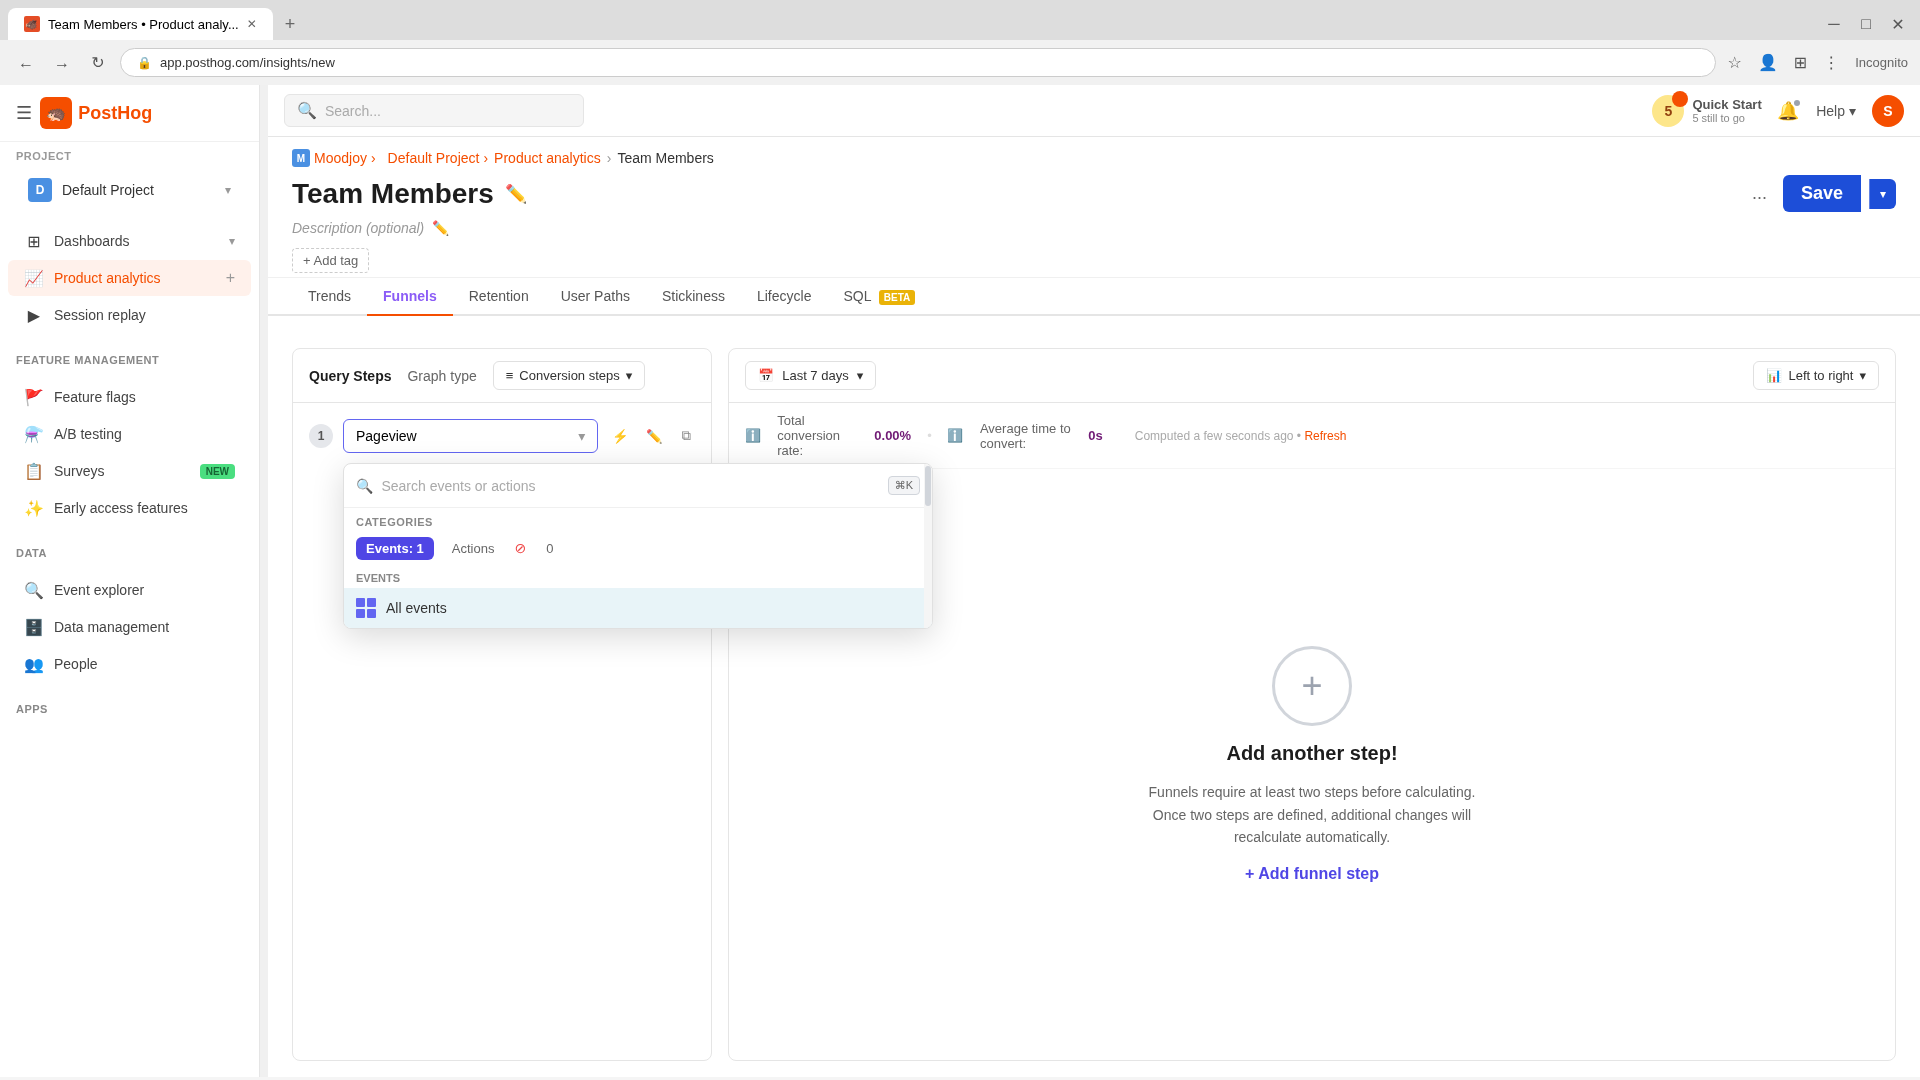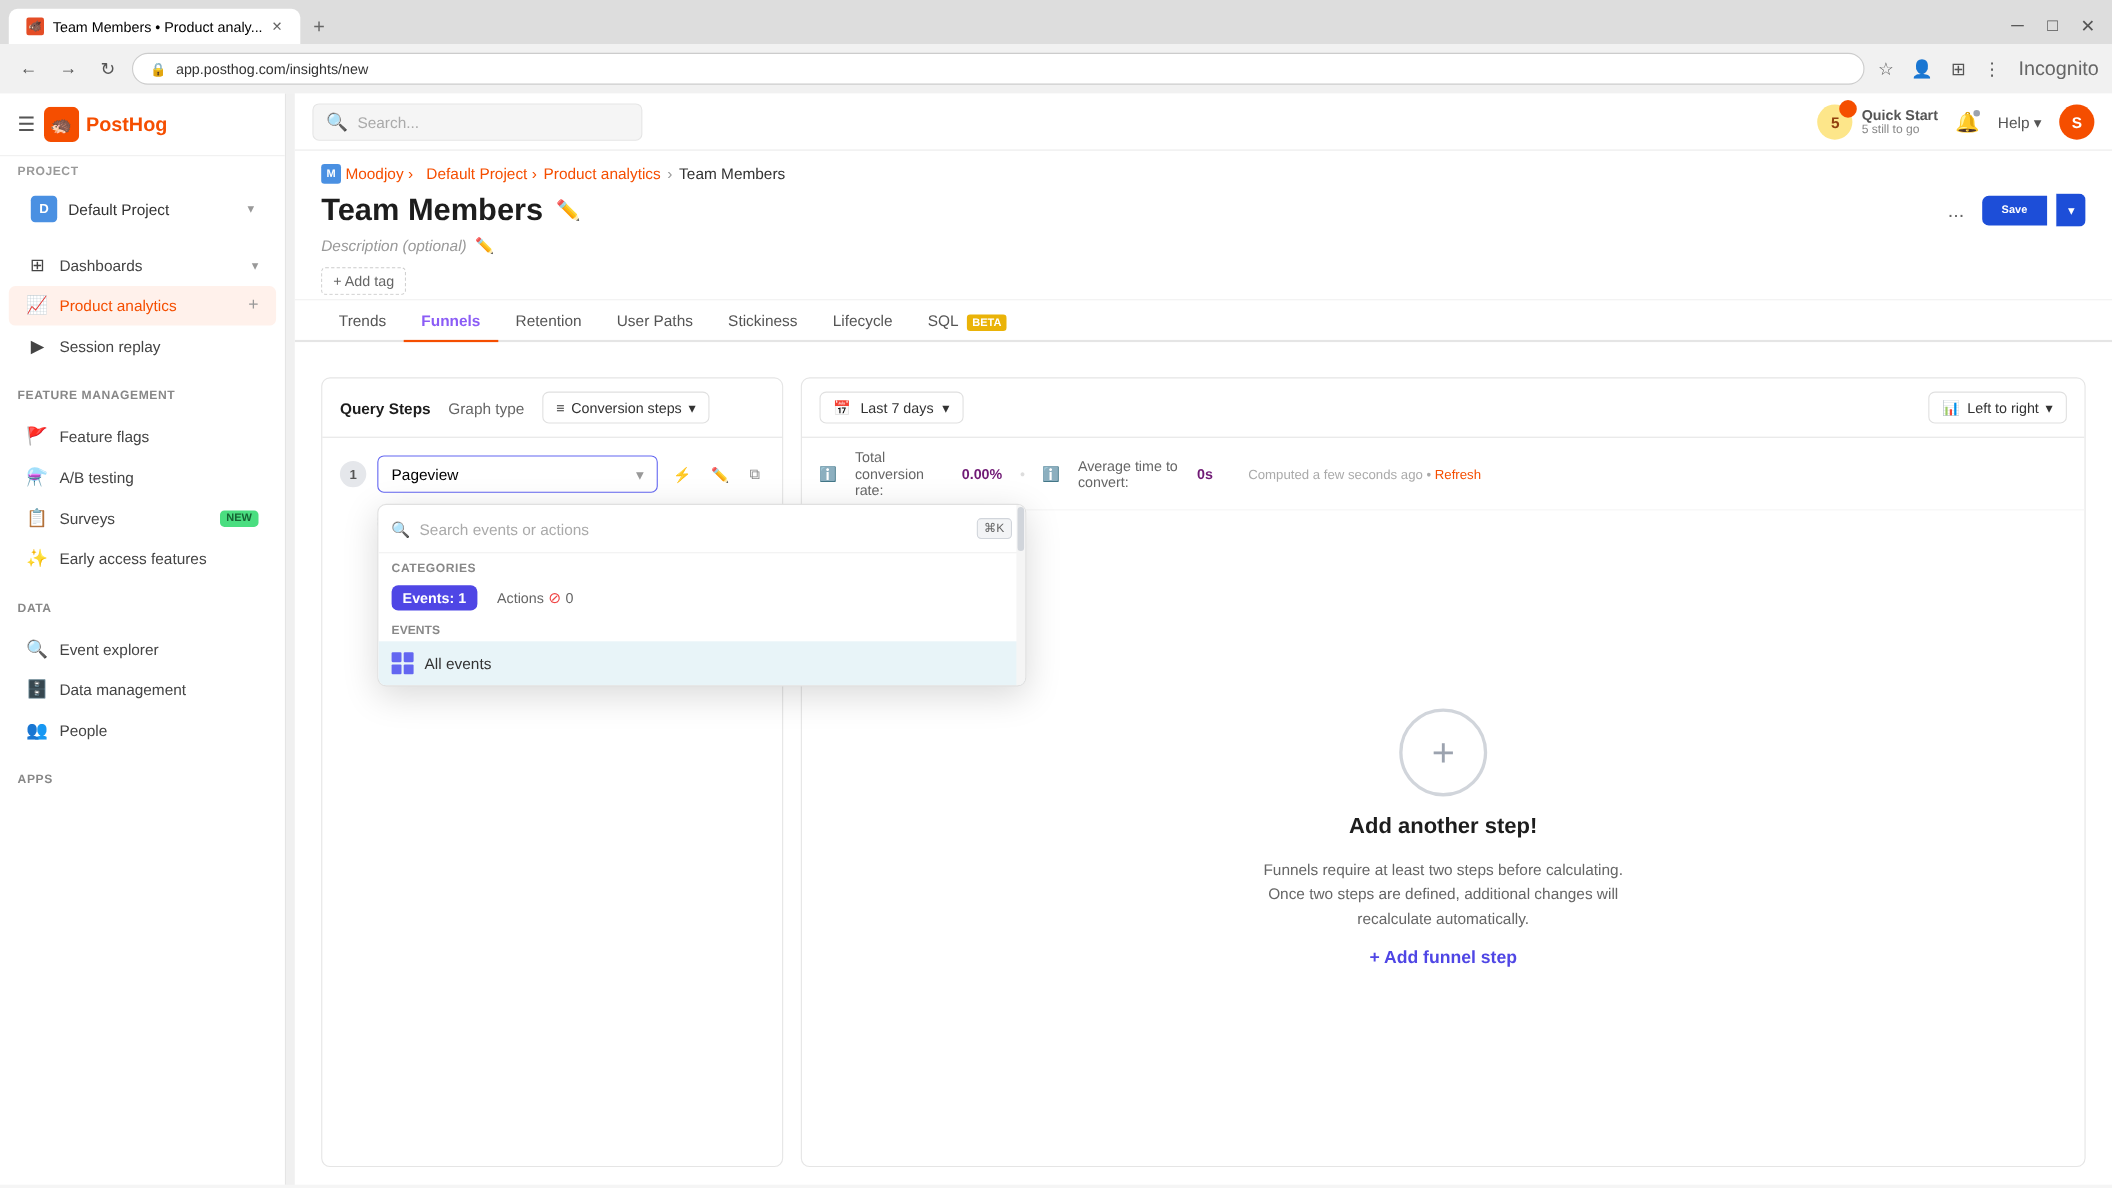--- a/index.html
+++ b/index.html
@@ -51,21 +51,21 @@
     .breadcrumb-current { color: #333; font-weight: 500; }
     .page-title-row { display: flex; align-items: center; gap: 12px; margin-bottom: 8px; }
     .page-title { font-size: 28px; font-weight: 700; color: #1d1d1d; }
     .edit-icon-btn { background: none; border: none; cursor: pointer; color: #999; font-size: 18px; }
     .description-row { display: flex; align-items: flex-end; gap: 8px; margin-bottom: 12px; }
     .description-text { font-size: 14px; color: #999; font-style: italic; }
     .tag-btn { background: none; border: 1px dashed #ccc; padding: 4px 10px; border-radius: 4px; font-size: 13px; color: #666; cursor: pointer; }
 
     .right-actions { margin-left: auto; display: flex; align-items: center; gap: 8px; }
     .more-btn { background: none; border: none; font-size: 18px; color: #666; cursor: pointer; padding: 4px 8px; }
-    .save-btn { background: #1d4ed8; color: white; border: none; padding: 8px 18px; border-radius: 6px 0 0 6px; font-size: 10px; font-weight: 600; cursor: pointer; }
+    .save-btn { background: #1d4ed8; color: white; border: none; padding: 8px 18px; border-radius: 6px 0 0 6px; font-size: 18px; font-weight: 600; cursor: pointer; }
     .save-chevron { background: #1d4ed8; color: white; border: none; border-left: 1px solid rgba(255,255,255,0.3); padding: 8px 10px; border-radius: 0 6px 6px 0; font-size: 12px; cursor: pointer; }
 
     
     .tabs { display: flex; align-items: center; gap: 0; border-bottom: 2px solid #e5e5e5; padding: 0 24px; flex-shrink: 0; }
     .tab { padding: 10px 16px; font-size: 14px; color: #555; cursor: pointer; border-bottom: 2px solid transparent; margin-bottom: -2px; }
     .tab.active { color: #8b5cf6; border-bottom-color: #f54e00; font-weight: 700; }
     .tab .beta-badge { background: #eab308; color: white; font-size: 10px; font-weight: 700; padding: 2px 5px; border-radius: 3px; margin-left: 4px; }
 
     
     .content-area { display: flex; flex: 1; overflow: hidden; padding: 16px 24px; gap: 16px; margin-top: 16px; }
@@ -93,21 +93,21 @@
     .dropdown-search { display: flex; align-items: center; padding: 12px; border-bottom: 1px solid #f0f0f0; gap: 8px; }
     .dropdown-search-icon { color: #999; font-size: 14px; }
     .dropdown-search-input { flex: 1; border: none; outline: none; font-size: 14px; color: #333; background: transparent; }
     .dropdown-search-input::placeholder { color: #aaa; }
     .kbd-hint { background: #f3f4f6; border: 1px solid #d1d5db; border-radius: 4px; padding: 2px 6px; font-size: 11px; color: #666; }
 
     .dropdown-section-header { padding: 8px 12px 4px; font-size: 11px; font-weight: 700; color: #888; text-transform: uppercase; letter-spacing: 0.5px; }
     .category-filters { display: flex; align-items: center; gap: 8px; padding: 4px 12px 8px; }
     .cat-btn { padding: 4px 10px; border-radius: 6px; font-size: 13px; cursor: pointer; border: none; }
     .cat-btn.active { background: #4f46e5; color: white; font-weight: 600; }
-    .cat-btn.inactive { background: none; color: #666; display: flex; align-items: center; gap: 4px; }
+    .cat-btn.inactive { background: none; color: #666; display: flex; align-items: center; gap: 20px; }
     .cat-btn .cancel-icon { color: #ef4444; font-size: 14px; }
 
     .events-section-header { padding: 4px 12px 4px; font-size: 11px; font-weight: 700; color: #888; text-transform: uppercase; }
     .event-item { display: flex; align-items: center; gap: 10px; padding: 10px 12px; cursor: pointer; font-size: 14px; color: #333; background: #e8f4f8; }
     .event-icon { width: 20px; height: 20px; display: grid; grid-template-columns: 1fr 1fr; gap: 2px; flex-shrink: 0; }
     .event-icon-dot { background: #6366f1; border-radius: 1px; }
 
     .dropdown-scrollbar { width: 8px; background: #f5f5f5; position: absolute; right: 0; top: 0; bottom: 0; }
     .dropdown-scrollbar-thumb { width: 6px; height: 40px; background: #d1d5db; border-radius: 4px; margin: 2px auto; }
 
@@ -168,21 +168,21 @@
     <button class="browser-btn">↻</button>
     <div class="address-bar">
       <span class="lock">🔒</span>
       <span>app.posthog.com/insights/new</span>
     </div>
     <div class="browser-right-btns">
       <button class="browser-icon-btn">☆</button>
       <button class="browser-icon-btn">👤</button>
       <button class="browser-icon-btn">⊞</button>
       <button class="browser-icon-btn">⋮</button>
-      <span style="font-size:18px;color:#666;margin-left:4px;">Incognito</span>
+      <span style="font-size:13px;color:#666;margin-left:4px;">Incognito</span>
     </div>
   </div>
 </div>
 
 <div class="app-container">
 
   <div class="sidebar">
     <div class="sidebar-header">
       <button class="sidebar-menu-btn">☰</button>
       <div class="posthog-logo">

